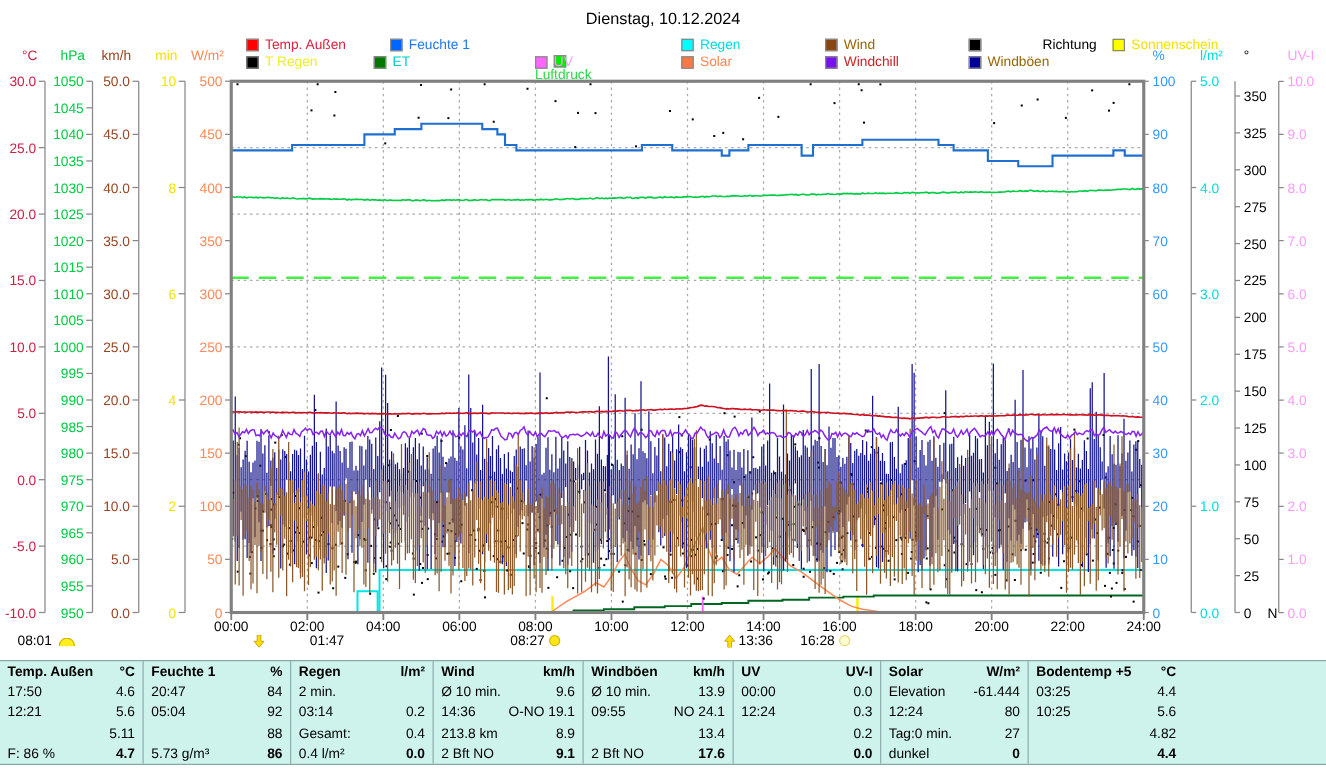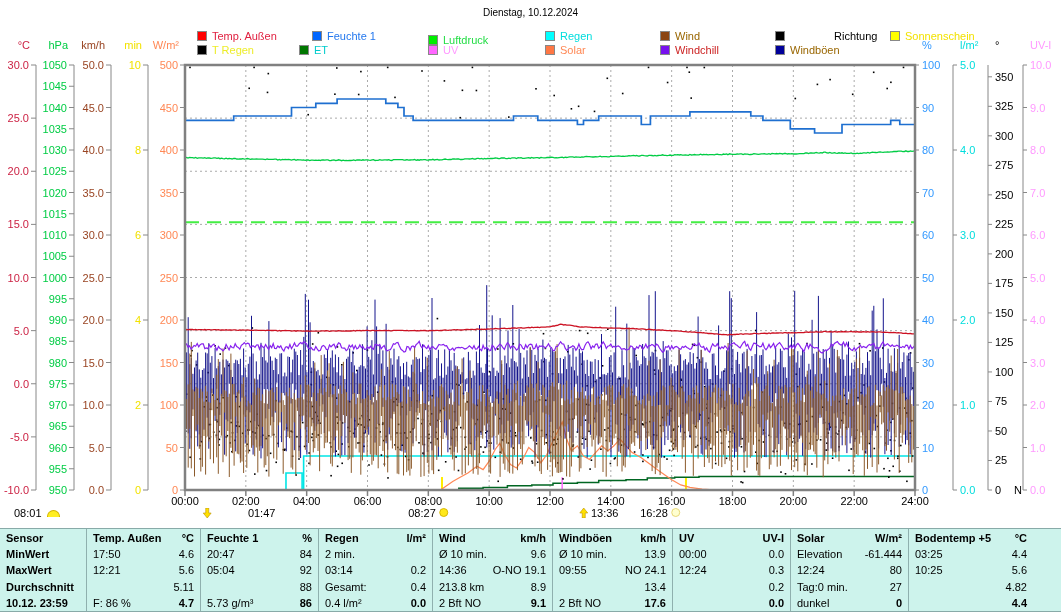--- a/index.html
+++ b/index.html
@@ -1,17 +1,17 @@
 <!DOCTYPE html>
 <html><head>
 <meta charset="utf-8">
 <style>
 html,body{margin:0;padding:0;background:#fff}
 .page{position:relative;width:1061px;height:615px;font-family:"Liberation Sans",sans-serif;font-size:11px;color:#000;overflow:hidden;background:#fff}
-.title{position:absolute;top:7px;left:0;width:100%;text-align:center;font-size:10px}
+.title{position:absolute;top:7px;left:0;width:100%;text-align:center;font-size:13px}
 .leg{position:absolute;display:flex;align-items:center;height:12px;white-space:nowrap}
 .leg .box{width:10px;height:10px;margin-right:5px;border:1px solid #888;box-sizing:border-box;flex:none}
 .hdr{position:absolute;top:39px;white-space:nowrap}
 .hdr.ra{transform:translateX(-100%)}
 #chart{position:absolute;top:0;left:0}
 #chart text{font-family:"Liberation Sans",sans-serif;font-size:11px}
 .ann{position:absolute;top:506px;display:flex;align-items:center;gap:3px;white-space:nowrap;height:13px;transform:translateX(-50%)}
 .corner{position:absolute;top:507px;left:14px;display:flex;align-items:center;gap:5px}
 .sun-half{width:13px;height:7px;background:#ffee22;border:1px solid #d4b400;border-bottom:none;border-radius:13px 13px 0 0;box-sizing:border-box}
 .sun-dot{width:9px;height:9px;border-radius:50%;background:#ffe81a;border:1px solid #d8b800;box-sizing:border-box;flex:none}
@@ -30,21 +30,21 @@
   <div class="title">Dienstag, 10.12.2024</div>
   <div id="legend">
       <div class="leg" style="left: 197px; top: 30px;">
         <span class="box" style="background: rgb(255, 0, 0);"></span>
         <span style="color: rgb(224, 32, 64);">Temp. Außen</span>
       </div>
       <div class="leg" style="left: 312px; top: 30px;">
         <span class="box" style="background: rgb(0, 102, 255);"></span>
         <span style="color: rgb(34, 119, 238);">Feuchte 1</span>
       </div>
-      <div class="leg" style="left: 428px; top: 34px;">
+      <div class="leg" style="left: 428px; top: 44px; flex-direction: column;">
         <span class="box" style="background: rgb(0, 238, 0);"></span>
         <span style="color: rgb(34, 221, 68);">Luftdruck</span>
       </div>
       <div class="leg" style="left: 545px; top: 30px;">
         <span class="box" style="background: rgb(0, 255, 255);"></span>
         <span style="color: rgb(0, 221, 221);">Regen</span>
       </div>
       <div class="leg" style="left: 660px; top: 30px;">
         <span class="box" style="background: rgb(139, 69, 19);"></span>
         <span style="color: rgb(153, 102, 0);">Wind</span>
@@ -936,27 +936,20 @@
       <div class="ann" style="left: 660px;">
         <span>16:28</span>
         <span class="sun-dot pale"></span>
       </div>
     </div>
   <div class="corner">
     <span>08:01</span>
     <span class="sun-half"></span>
   </div>
   <div id="stats" class="stats">
-      <div class="tg" style="width: 86px;">
-        <div class="tr single b">Sensor</div>
-        <div class="tr single b">MinWert</div>
-        <div class="tr single b">MaxWert</div>
-        <div class="tr single b">Durchschnitt</div>
-        <div class="tr single b">10.12. 23:59</div>
-      </div>
       <div class="tg" style="width: 114px;">
         <div class="tr">
           <span class="b">Temp. Außen</span>
           <span class="b">°C</span>
         </div>
         <div class="tr">
           <span>17:50</span>
           <span>4.6</span>
         </div>
         <div class="tr">

